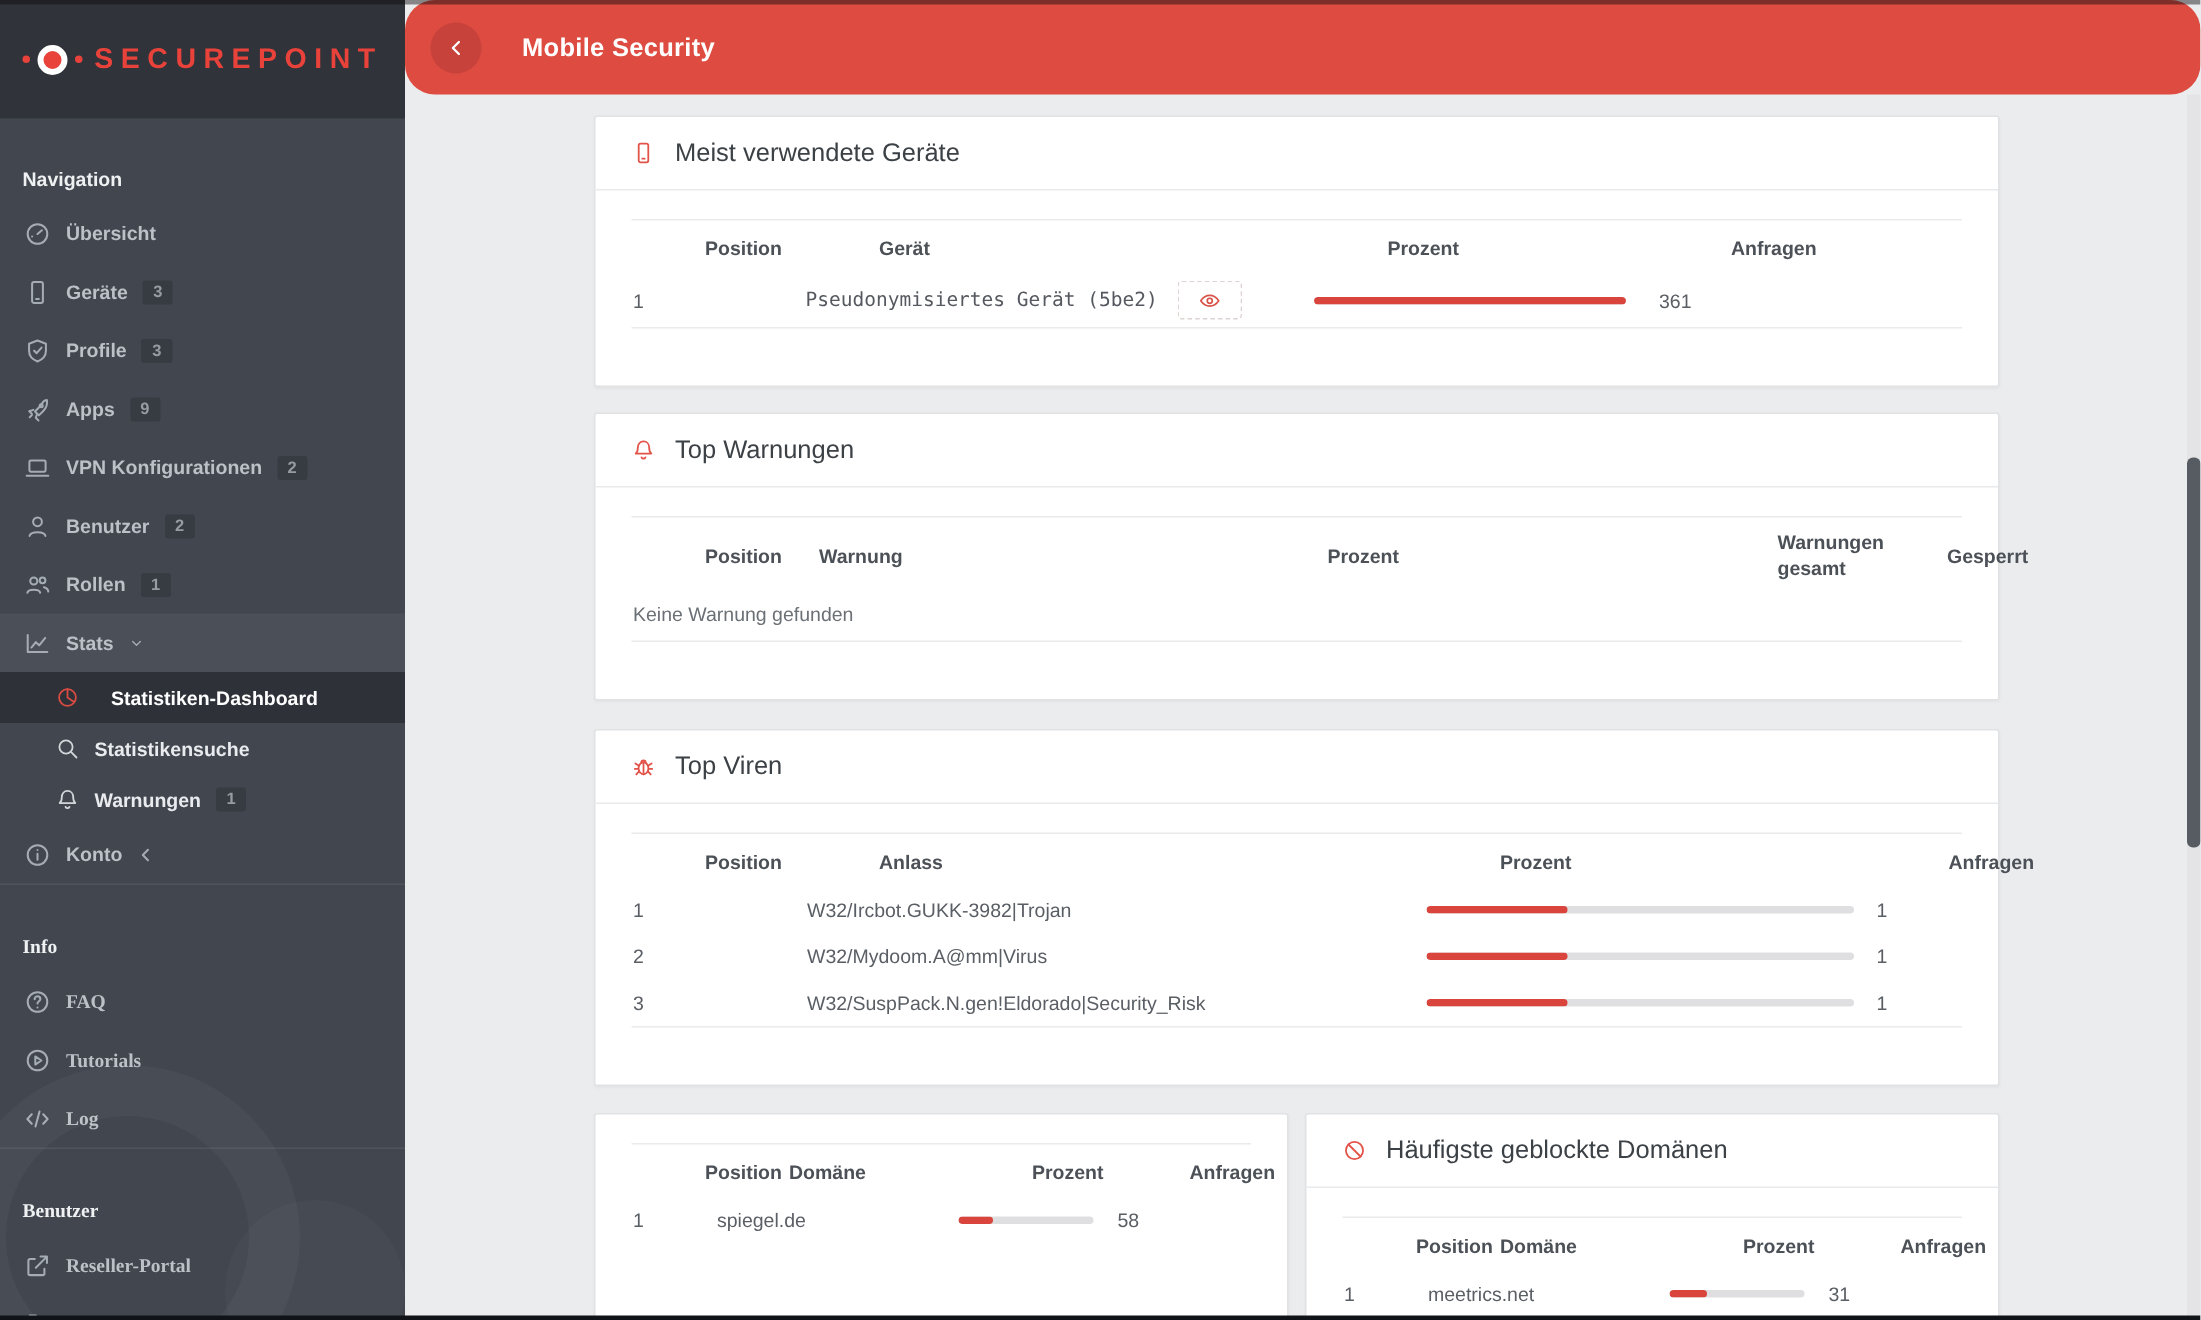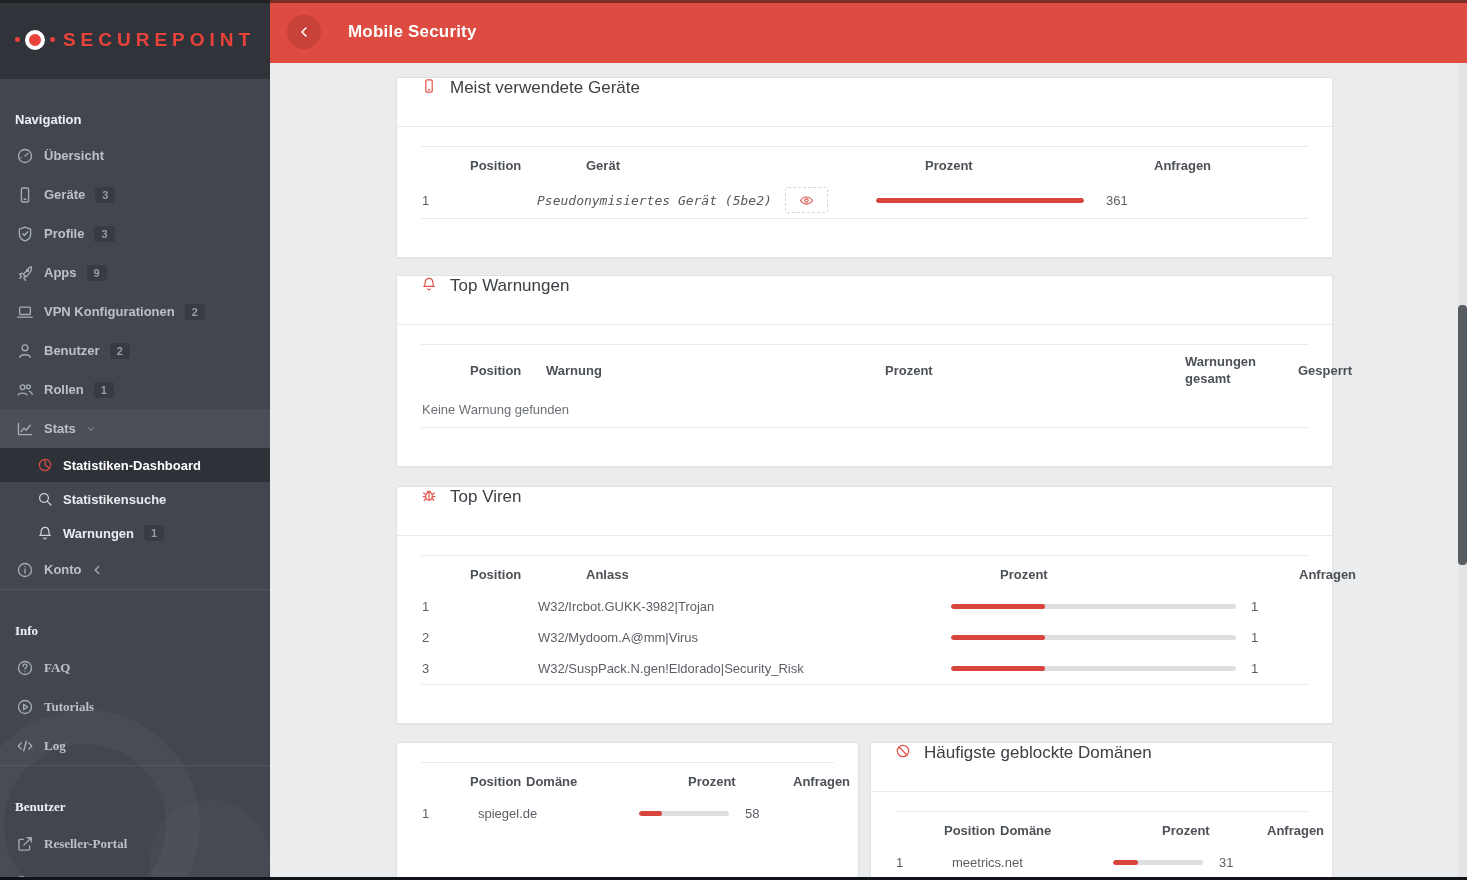--- a/index.html
+++ b/index.html
@@ -46,74 +46,74 @@
   .nav-item .nav-icon { width:18px; height:18px; margin-right:10px; color:#a6acb3; flex:none; }
   .nav-item .nav-label { font-size:13px; font-weight:bold; }
   .nav-badge {
     margin-left:10px; background:#373b42; color:#969ca3;
     font-size:11px; font-weight:bold; padding:2px 7px; border-radius:2px;
   }
   .nav-chevron { width:12px; height:12px; margin-left:9px; color:#a6acb3; }
   .nav-item.highlight { background:#4a4f58; }
   .nav-item.sub { height:34px; padding-left:37px; color:#e9ebee; }
   .nav-item.sub .nav-icon { color:#d2d6da; width:16px; height:16px; }
-  .nav-item.active { background:#2e3238; color:#ffffff; }
+  .nav-item.active { background:#2e3238; color:#ffffff;gap:11px; }
   .nav-item.active .nav-icon { color:#da4b42; }
   .sidebar-watermark {
     position:absolute; left:-30px; bottom:-60px; width:230px; height:230px;
     border-radius:50%; border:34px solid rgba(255,255,255,.035); pointer-events:none;
   }
   .sidebar-watermark2 {
     position:absolute; left:150px; bottom:-40px; width:120px; height:120px;
     border-radius:50%; background:rgba(255,255,255,.025); pointer-events:none;
   }
 
   
   .header {
     position:absolute; left:270px; top:0; width:1197px; height:63px;
-    background:#dd4b41; display:flex; align-items:center; padding-left:17px; z-index:30;
+    background:#dd4b41; display:flex; align-items:center; padding-left:17px; z-index:30;border-radius:20px;
   }
   .back-btn {
     width:34px; height:34px; border-radius:50%; background:#c6423b;
     display:flex; align-items:center; justify-content:center;
     color:#ffffff; cursor:pointer; flex:none;
   }
   .back-btn svg { width:14px; height:14px; }
   .header-title { color:#ffffff; font-size:17px; font-weight:bold; margin-left:27px; letter-spacing:.2px; }
 
   
   .main {
     position:absolute; left:270px; top:63px; width:1197px; height:817px;
     overflow:hidden;
   }
   .content { width:937px; margin:14px 0 0 126px; }
   .card {
     background:#ffffff; border:1px solid #e1e2e4; border-radius:2px;
     box-shadow:0 1px 2px rgba(0,0,0,.04); margin-bottom:17px;
   }
   .card-title-row {
-    display:flex; height:49px; padding:0 24px;
+    display:flex; align-items:center; height:49px; padding:0 24px;
     border-bottom:1px solid #e9eaeb;
   }
   .card-title-icon { width:16px; height:16px; color:#e25349; margin-right:13px; flex:none; }
   .card-title { font-size:17px; color:#3c4146; }
   .card-body { padding:19px 24px 38px 24px; }
   .tbl { border-top:1px solid #e9eaeb; border-bottom:1px solid #e9eaeb; }
   .trow { display:grid; align-items:center; }
   .g4a { grid-template-columns:116px 339px 229px 1fr; }   
   .g5  { grid-template-columns:76px 339px 300px 113px 1fr; } 
   .g4b { grid-template-columns:116px 414px 299px 1fr; }   
   .g4c { grid-template-columns:56px 162px 105px 1fr; }    
   .thead-row { min-height:35px; padding:8px 0 6px 0; }
   .th { font-size:13px; font-weight:bold; color:#4c5157; line-height:17px; padding-left:1px;margin-left:48px; }
   .brow { height:31px; }
   .brow-tall { height:36px; }
   .td { font-size:13px; color:#5a5f65; padding-left:1px; }
   .td-mono { font-family:"DejaVu Sans Mono", monospace; font-size:13px; color:#55595f; }
-  .device-cell { display:flex; align-items:center;font-style:italic; }
+  .device-cell { display:flex; align-items:center; }
   .eye-btn {
     margin-left:13px; width:43px; height:26px; border:1px dashed #ddd3d2;
     border-radius:3px; display:flex; align-items:center; justify-content:center;
     color:#d9534a; background:#fff; cursor:pointer;
   }
   .eye-btn svg { width:15px; height:15px; }
   .bar-track { height:5px; border-radius:3px; background:#dfdfe1; position:relative; overflow:hidden; }
   .bar-fill { position:absolute; left:0; top:0; height:5px; border-radius:3px; background:#d9453c; }
   .w208 { width:208px; } .w285 { width:285px; } .w90 { width:90px; }
   .empty-msg { font-size:13px; color:#6b7076; padding:9px 0 10px 1px; }

